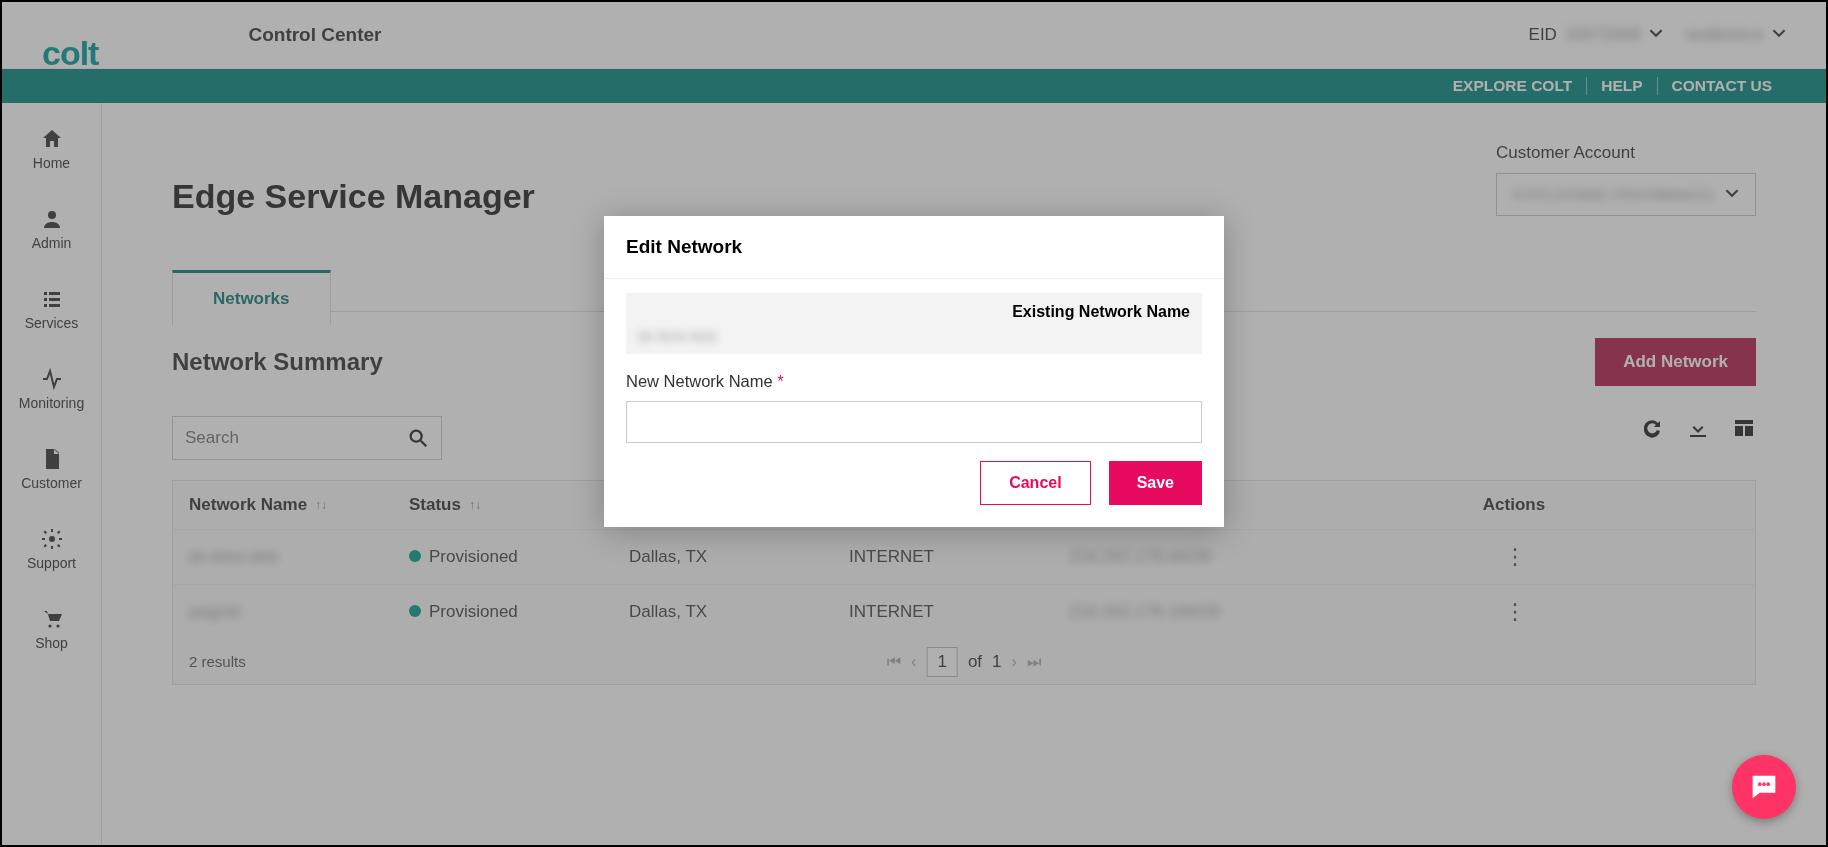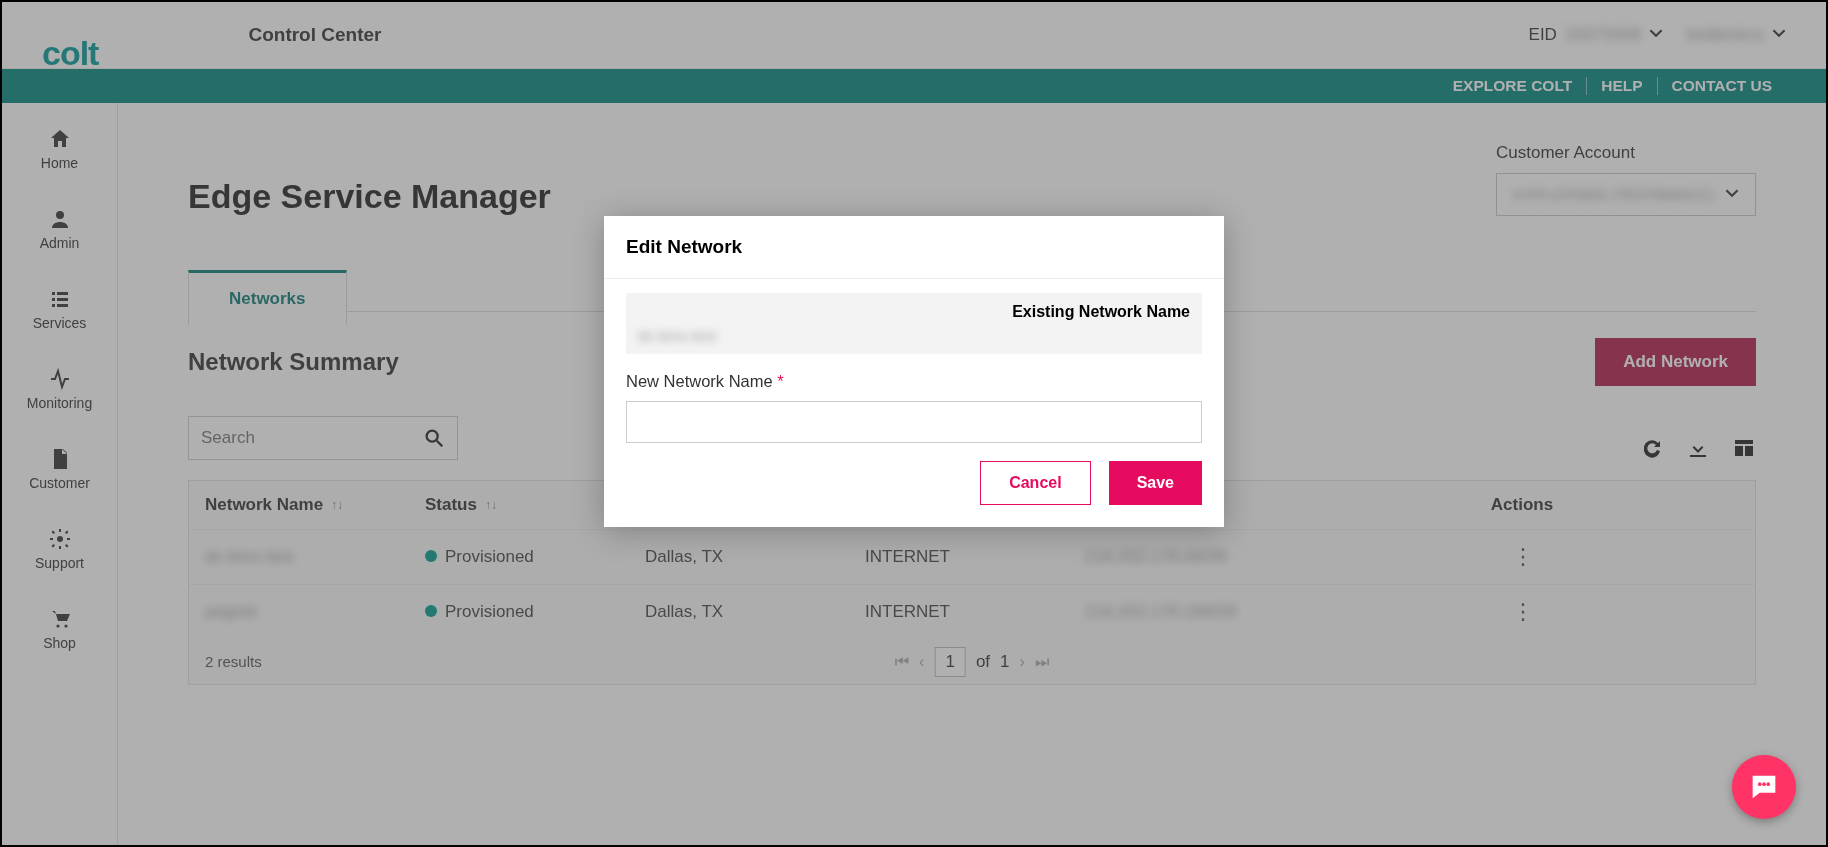--- a/index.html
+++ b/index.html
@@ -10,40 +10,40 @@
   .logo { color:#009999; font-weight:900; font-size:34px; letter-spacing:-1px; display:flex; gap:0; font-family:Arial,sans-serif;margin-top:36px; }
   .app-title { margin-left:150px; font-size:19px; font-weight:600; color:#333; }
   .top-right { margin-left:auto; display:flex; gap:24px; align-items:center; font-size:17px; color:#333; }
   .top-right .dd { display:flex; align-items:center; gap:8px; cursor:pointer; }
   .blur { filter: blur(4px); color:#999;}
   .greenbar { height:34px; background:#00857f; display:flex; justify-content:flex-end; align-items:center; padding:0 40px; gap:0; }
   .greenbar span { color:#fff; font-weight:700; font-size:15.5px; padding:0 14px; border-left:1px solid rgba(255,255,255,0.5); cursor:pointer;}
   .greenbar span:first-child { border-left:none; }
 
   .main { display:flex; height:calc(100% - 101px); }
-  .sidebar { width:116px; background:#fff; border-right:1px solid #e0e0e0; display:flex; flex-direction:column; align-items:center; padding-top:18px; gap:24px; }
+  .sidebar { width:100px; background:#fff; border-right:1px solid #e0e0e0; display:flex; flex-direction:column; align-items:center; padding-top:18px; gap:24px; }
   .side-item { display:flex; flex-direction:column; align-items:center; gap:4px; cursor:pointer; width:100%; padding:6px 0;}
   .side-item .lbl { font-size:14px; color:#333; }
   .side-item svg { width:24px; height:24px; fill:#333; }
 
   .content { flex:1; padding:40px 70px; position:relative; background:#fff;}
   .page-head { display:flex; justify-content:space-between; align-items:flex-end; }
   .page-title { font-size:34px; font-weight:800; color:#222; }
   .cust-acc-lbl { font-size:17px; color:#333; margin-bottom:10px;}
   .cust-acc-sel { border:1px solid #c9c9c9; padding:12px 16px; width:260px; display:flex; justify-content:space-between; align-items:center; font-size:15px;}
 
   .tabs { display:flex; margin-top:40px; border-bottom:1px solid #ddd;}
   .tab { padding:16px 40px; font-size:17px; font-weight:700; color:#222; cursor:pointer;}
   .tab.active { color:#0a7d77; border-top:3px solid #0a7d77; border-left:1px solid #ddd; border-right:1px solid #ddd; background:#fff; position:relative; top:14px; }
 
   .summary-row { display:flex; justify-content:space-between; align-items:center; margin-top:26px;}
   .summary-title { font-size:24px; font-weight:600; color:#333;}
   .add-btn { background:#b21e4b; color:#fff; padding:14px 28px; font-size:17px; font-weight:600; border:none; cursor:pointer;}
 
-  .tool-row { display:flex; align-items:flex-end; margin-top:30px; gap:32px;}
+  .tool-row { display:flex; align-items:flex-start; margin-top:30px; gap:32px;}
   .search-wrap { border:1px solid #ccc; display:flex; align-items:center; width:270px; height:44px; padding:0 12px; background:#fff;}
   .search-wrap input { border:none; outline:none; flex:1; font-size:17px; }
   .tool-icons { margin-left:auto; display:flex; gap:22px; align-items:center;}
   .tool-icons svg { width:24px; height:24px; fill:#222; cursor:pointer; }
   
   .table { margin-top:20px; border:1px solid #e0e0e0; background:#fafafa;}
   .thead, .trow { display:grid; grid-template-columns: 220px 220px 220px 220px 220px 1fr; align-items:center; padding:14px 16px; font-size:17px;}
   .thead { font-weight:700; color:#333; }
   .th { display:flex; gap:8px; align-items:center;}
   .sort { font-size:12px; color:#888;}

